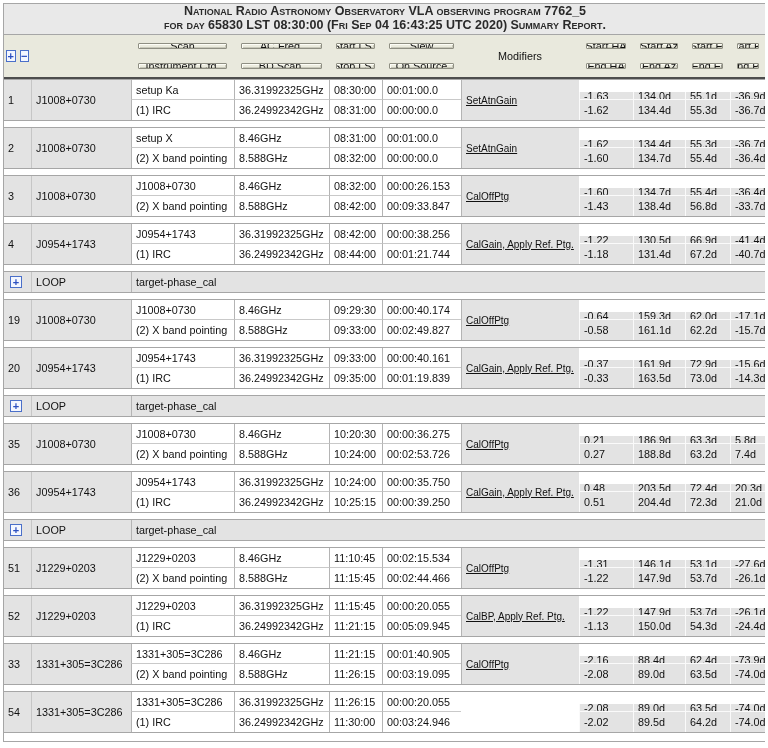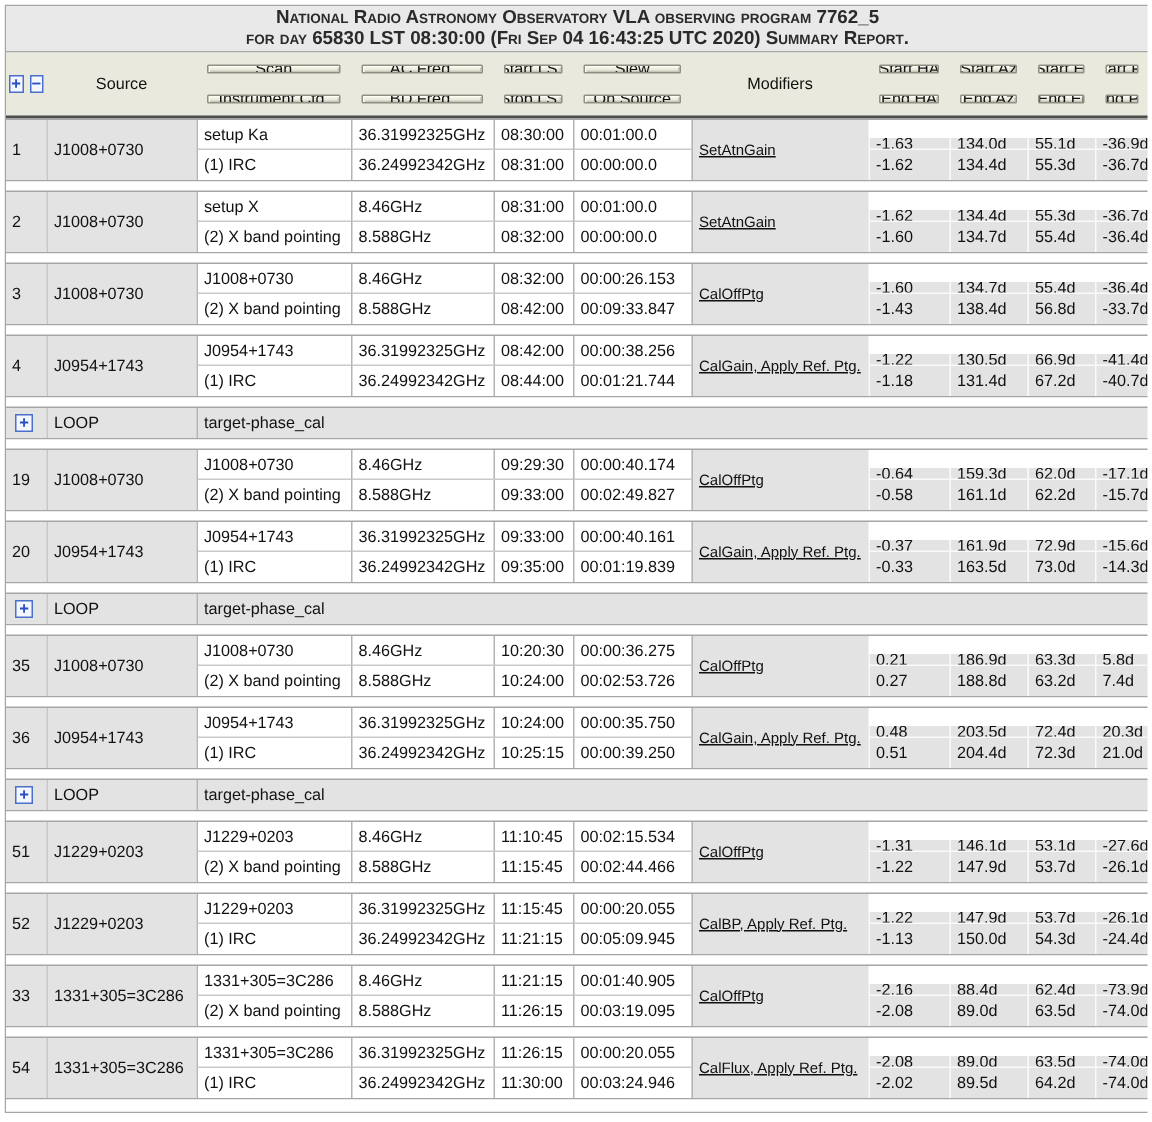--- a/index.html
+++ b/index.html
@@ -49,26 +49,25 @@
   <div class="title">
     <div>National Radio Astronomy Observatory VLA observing program 7762_5</div>
     <div>for day 65830 LST 08:30:00 (Fri Sep 04 16:43:25 UTC 2020) Summary Report.</div>
   </div>
 
   <div class="hdr cols">
     <div class="hc c1 rs flat">
       <span class="tog">+</span>
       <span class="tog">−</span>
     </div>
-    <div class="hc c2 rs flat">Source</div>
 
     <div class="hc c3 r1 btn">Scan</div>
     <div class="hc c3 r2 btn">Instrument Cfg.</div>
     <div class="hc c4 r1 btn">AC Freq.</div>
-    <div class="hc c4 r2 btn">BD Freq.</div>
+    <div class="hc c4 r2 btn">BD Scan.</div>
     <div class="hc c5 r1 btn">Start LST</div>
     <div class="hc c5 r2 btn">Stop LST</div>
     <div class="hc c6 r1 btn">Slew</div>
     <div class="hc c6 r2 btn">On Source</div>
 
     <div class="hc c7 rs flat">Modifiers</div>
 
     <div class="hc c8 r1 btn">Start HA</div>
     <div class="hc c8 r2 btn">End HA</div>
     <div class="hc c9 r1 btn">Start Az</div>
@@ -358,18 +357,17 @@
         <div class="cell w c6 r1 divg blm">00:00:20.055</div>
         <div class="cell w c6 r2 blm">00:03:24.946</div>
         <div class="cell g c8 r1 divw blw">-2.08</div>
         <div class="cell g c8 r2 blw">-2.02</div>
         <div class="cell g c9 r1 divw blw">89.0d</div>
         <div class="cell g c9 r2 blw">89.5d</div>
         <div class="cell g c10 r1 divw blw">63.5d</div>
         <div class="cell g c10 r2 blw">64.2d</div>
         <div class="cell g c11 r1 divw blw">-74.0d</div>
         <div class="cell g c11 r2 blw">-74.0d</div>
-        <div class="cell g c7 rs blm mod">CalFlux, Apply Ref. Ptg.</div>
       </div>
       <div class="spacer last"></div>
     </div>
 
 </div>
 
 </body></html>

